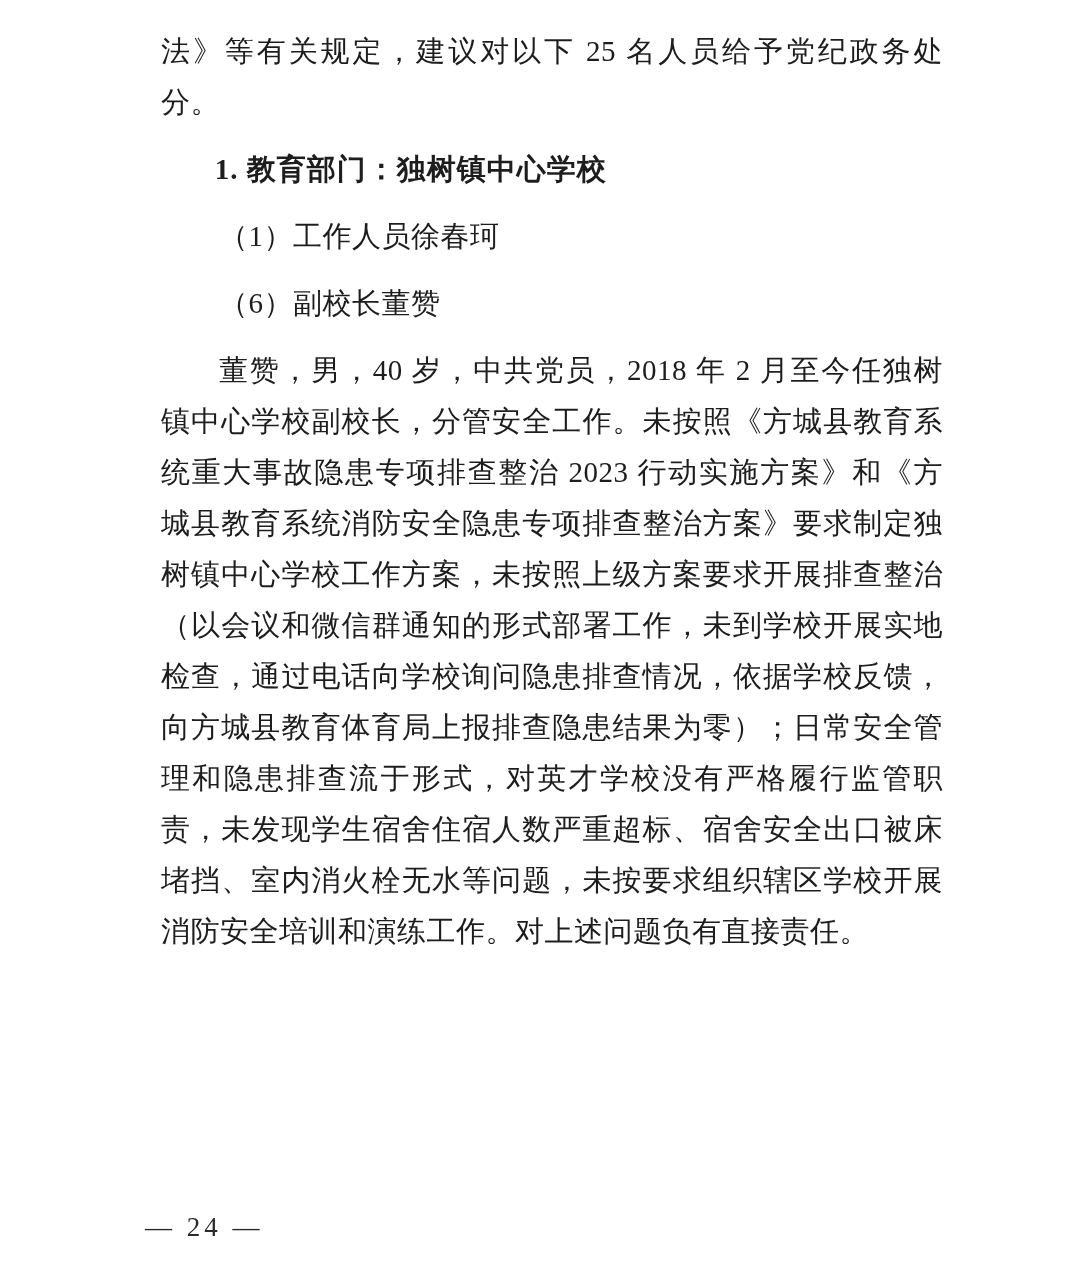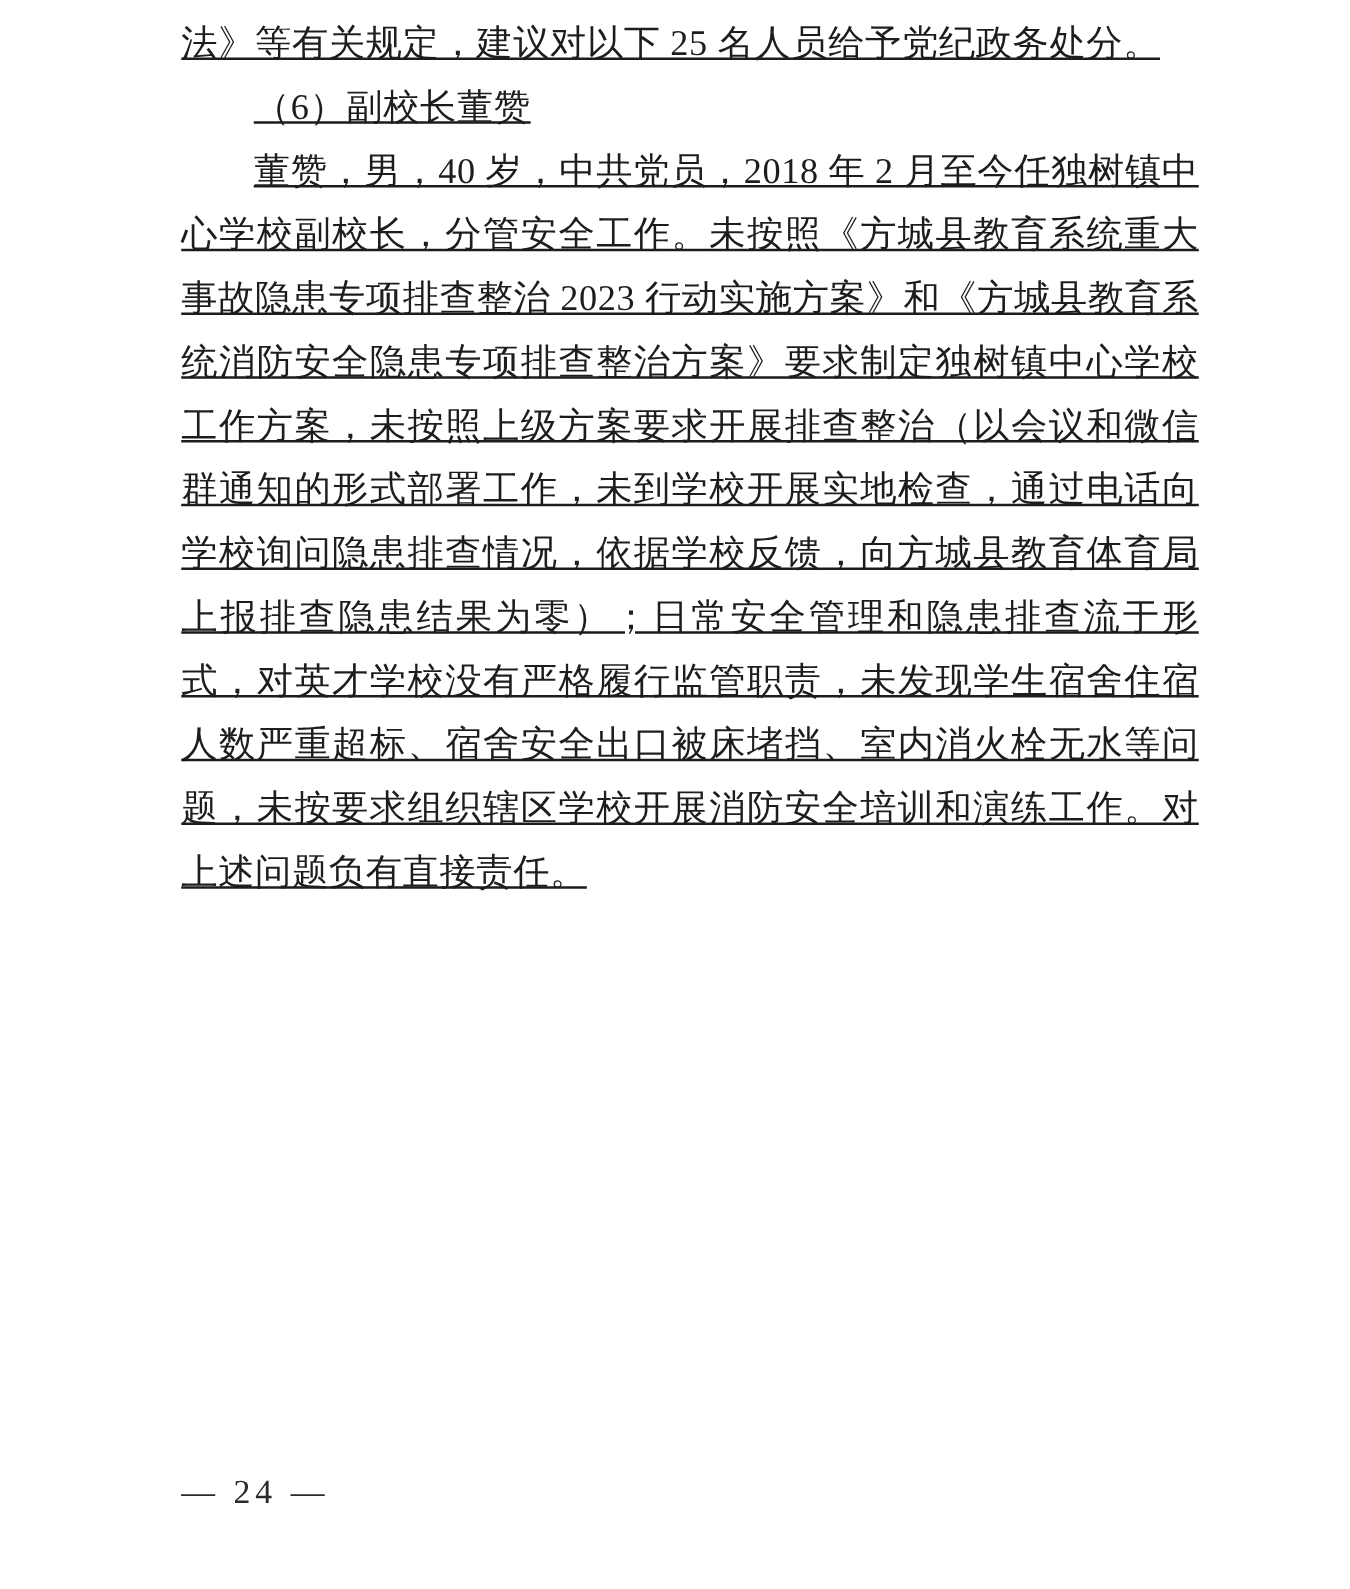--- a/index.html
+++ b/index.html
@@ -21,48 +21,49 @@
     left: 145px;
     top: 10px;
     width: 814px;
     font-size: 29px;
     line-height: 51px;
     text-align: justify;
     text-justify: inter-character;
     letter-spacing: 0.5px;
   }
   .content p {
-    margin: 0;
+    margin: 16px;
     padding: 0;
-    text-decoration: underline;
   }
   .indent {
     text-indent: 2em;
   }
   .no-indent {
     text-indent: 0;
   }
   .heading {
     font-weight: bold;
     text-indent: 1.85em;
     letter-spacing: 1px;
   }
   .page-number {
     position: absolute;
     left: 145px;
-    top: 1173px;
+    top: 1207px;
     font-size: 27px;
     line-height: 40px;
     color: #2a2a2a;
     letter-spacing: 4px;
   }
 </style>
 </head>
 <body>
 
 <div class="page">
   <div class="content">
     <p class="no-indent">法》等有关规定，建议对以下 25 名人员给予党纪政务处分。</p>
+    <p class="heading">1. 教育部门：独树镇中心学校</p>
+    <p class="indent">（1）工作人员徐春珂</p>
     <p class="indent">（6）副校长董赞</p>
     <p class="indent">董赞，男，40 岁，中共党员，2018 年 2 月至今任独树镇中心学校副校长，分管安全工作。未按照《方城县教育系统重大事故隐患专项排查整治 2023 行动实施方案》和《方城县教育系统消防安全隐患专项排查整治方案》要求制定独树镇中心学校工作方案，未按照上级方案要求开展排查整治（以会议和微信群通知的形式部署工作，未到学校开展实地检查，通过电话向学校询问隐患排查情况，依据学校反馈，向方城县教育体育局上报排查隐患结果为零）；日常安全管理和隐患排查流于形式，对英才学校没有严格履行监管职责，未发现学生宿舍住宿人数严重超标、宿舍安全出口被床堵挡、室内消火栓无水等问题，未按要求组织辖区学校开展消防安全培训和演练工作。对上述问题负有直接责任。</p>
   </div>
   <div class="page-number">— 24 —</div>
 </div>
 
 </body></html>

